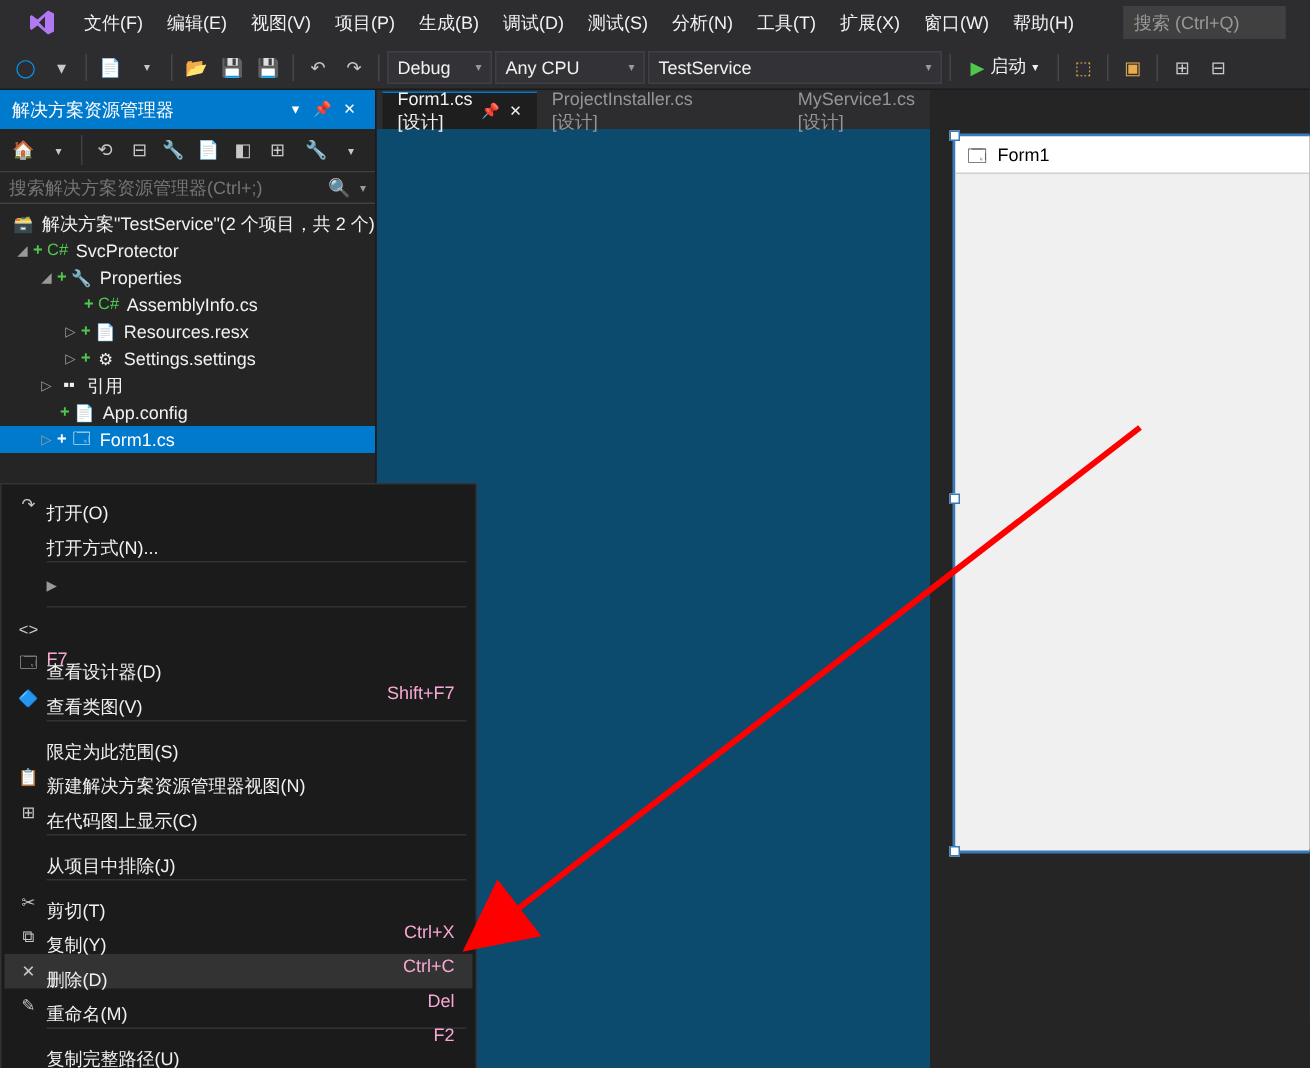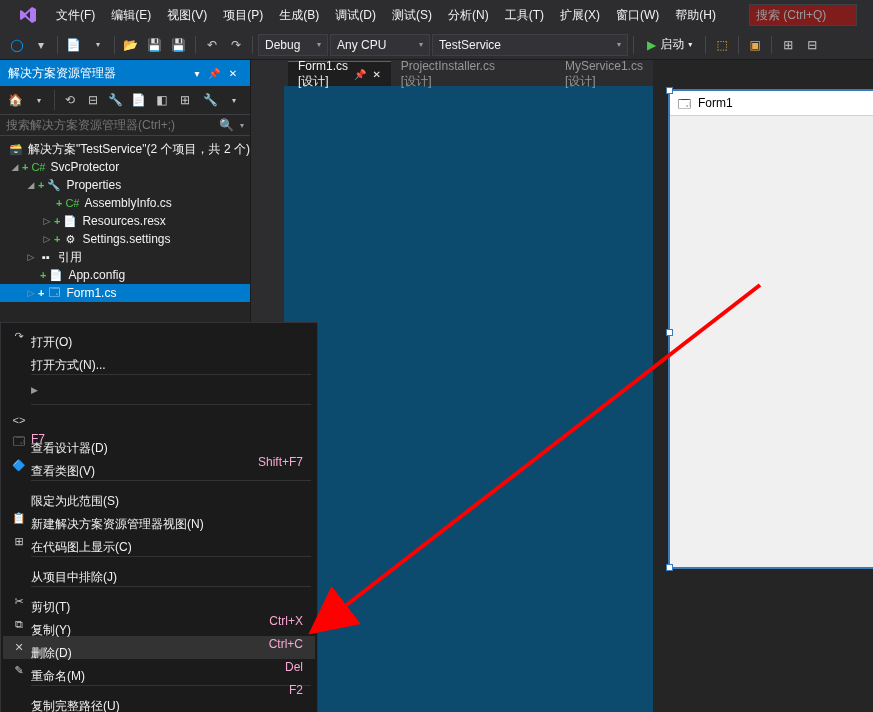--- a/index.html
+++ b/index.html
@@ -2,33 +2,33 @@
 <html><head>
 <meta charset="utf-8">
 <style>
 * { margin: 0; padding: 0; box-sizing: border-box; font-family: "Segoe UI", "Microsoft YaHei", sans-serif; font-size: 12px; }
 body { background: #2d2d30; color: #f1f1f1; width: 873px; height: 712px; overflow: hidden; position: relative; }
 
 
 .menubar { background: #2d2d30; height: 30px; display: flex; align-items: center; padding: 0 16px; }
 .vs-logo { width: 24px; height: 24px; display: flex; align-items: center; justify-content: center; margin-right: 8px; }
 .menubar .mitem { color: #f1f1f1; padding: 4px 8px; cursor: default; }
-.searchbox { margin-left: auto; display: flex; align-items: center; background: #7f1d1d; border: 1px solid #3f3f46; height: 22px; padding: 0 6px; color: #999; width: 108px; }
+.searchbox { margin-left: auto; display: flex; align-items: center; background: #404040; border: 1px solid #3f3f46; height: 22px; padding: 0 6px; color: #999; width: 108px; }
 
 
 .toolbar { background: #2d2d30; height: 30px; display: flex; align-items: center; padding: 0 6px; gap: 2px; border-bottom: 1px solid #1b1b1c; }
 .tbtn { width: 22px; height: 22px; display: flex; align-items: center; justify-content: center; color: #c8c8c8; }
 .tsep { width: 1px; height: 18px; background: #46464a; margin: 0 3px; }
 .tdrop { background: #333337; border: 1px solid #3f3f46; height: 22px; display: flex; align-items: center; padding: 0 6px; color: #f1f1f1; min-width: 60px; position: relative; }
 .tdrop .caret { margin-left: auto; font-size: 8px; color: #999; }
 .startbtn { display: flex; align-items: center; color: #f1f1f1; padding: 0 8px; height: 22px; }
 .startbtn .play { color: #4ec94e; margin-right: 4px; }
 
 
-.main { display: flex; height: calc(100% - 60px); gap: 33px; }
+.main { display: flex; height: calc(100% - 60px); }
 
 
 .sidepanel { width: 340px; background: #252526; display: flex; flex-direction: column; border-right: 1px solid #1b1b1c; position: relative; }
 .panel-title { background: #007acc; color: #fff; padding: 4px 8px; display: flex; align-items: center; }
 .panel-title .spacer { flex: 1; }
 .panel-title .pbtn { width: 18px; height: 18px; display: flex; align-items: center; justify-content: center; font-size: 10px; }
 .panel-tools { background: #252526; padding: 4px 6px; display: flex; gap: 3px; border-bottom: 1px solid #3f3f46; }
 .panel-tools .pt { width: 20px; height: 20px; display: flex; align-items: center; justify-content: center; color: #c8c8c8; }
 .panel-search { background: #252526; padding: 3px 6px; display: flex; align-items: center; border-bottom: 1px solid #3f3f46; }
 .panel-search input { background: transparent; border: none; color: #999; flex: 1; outline: none; }

